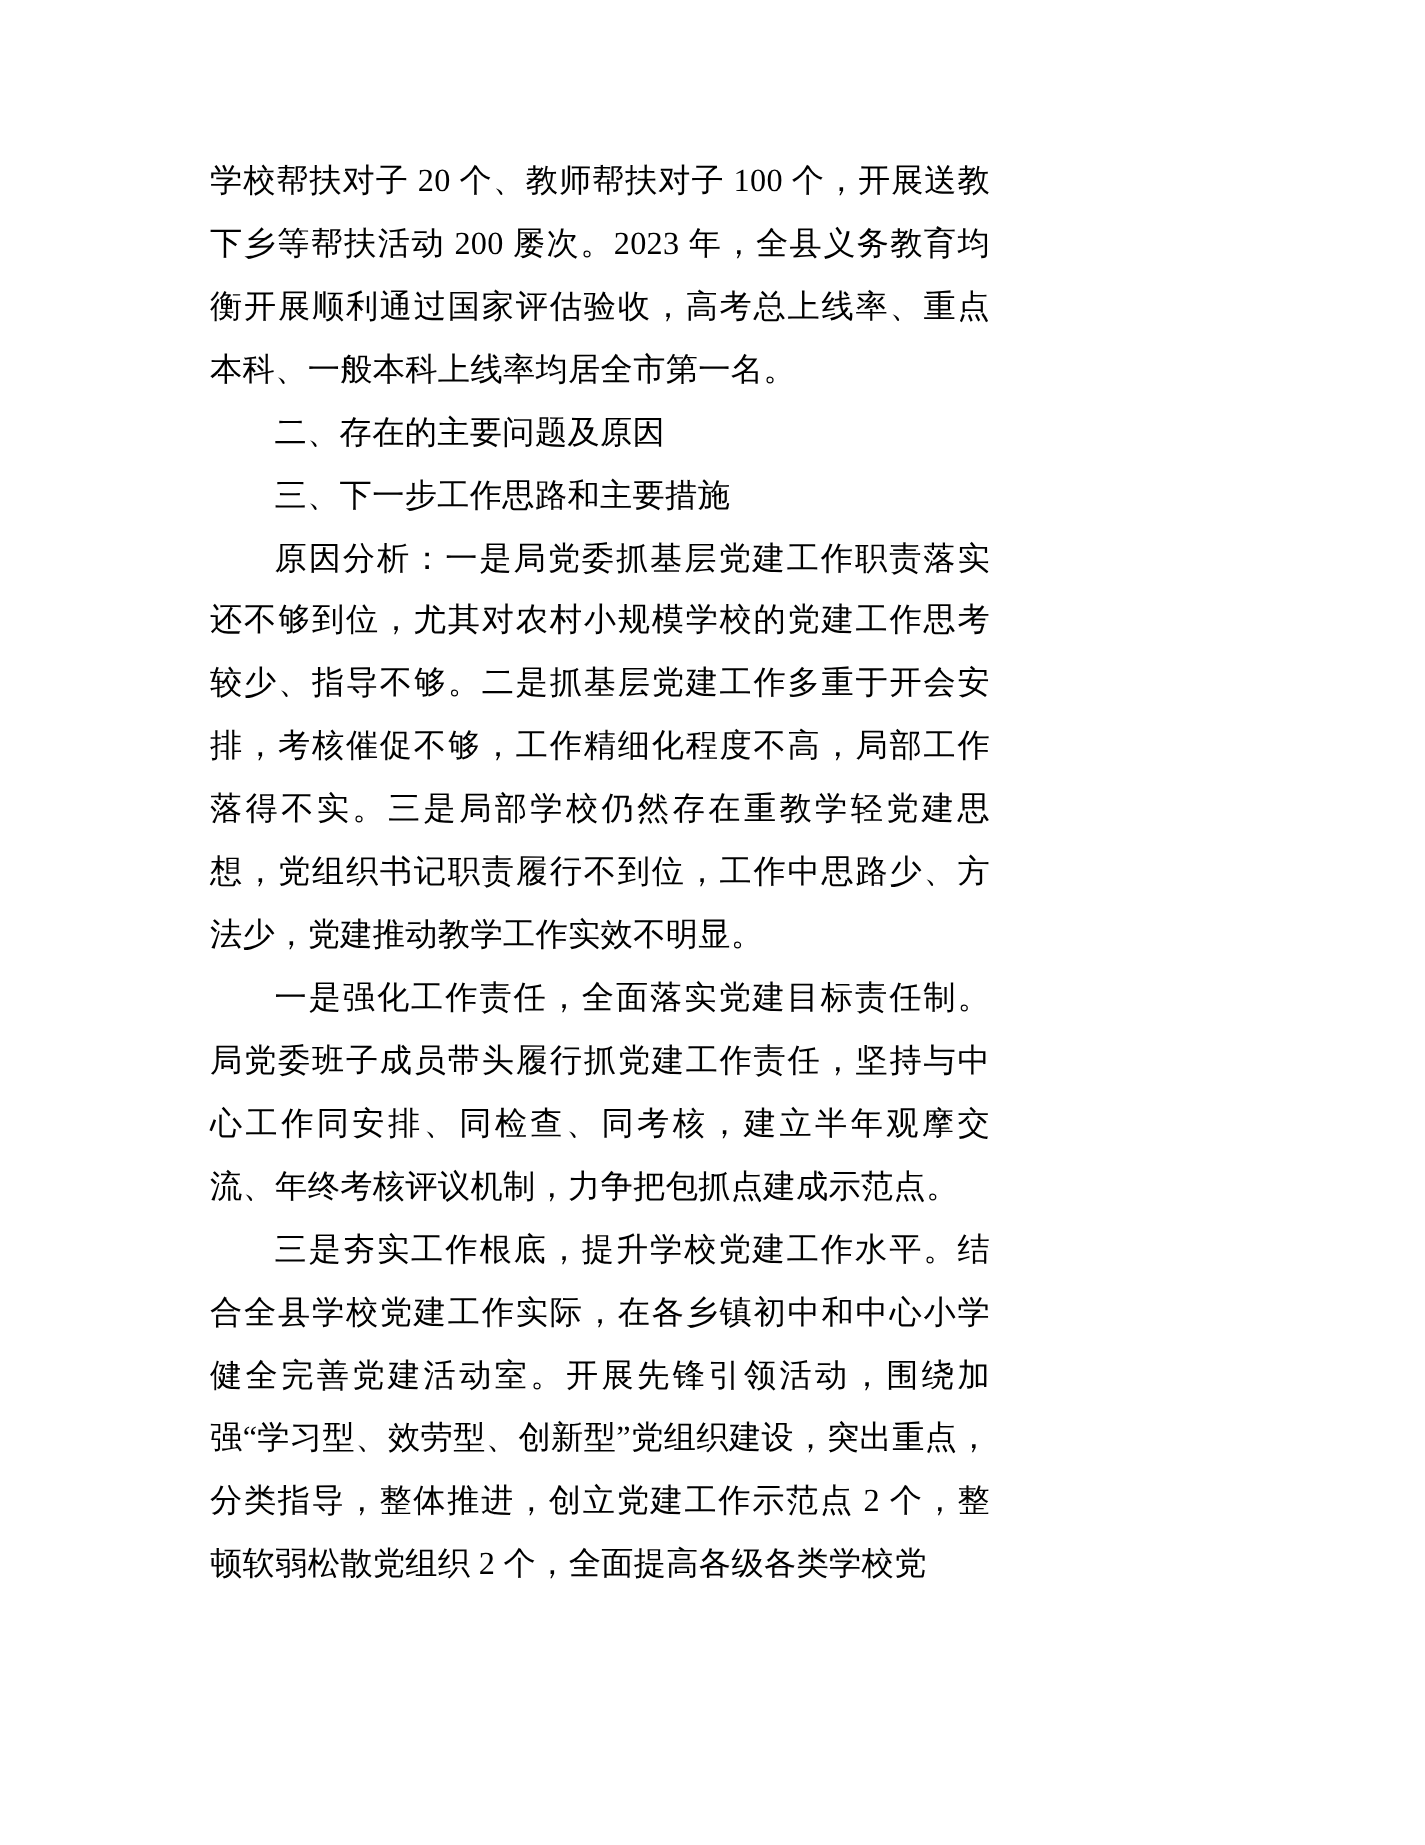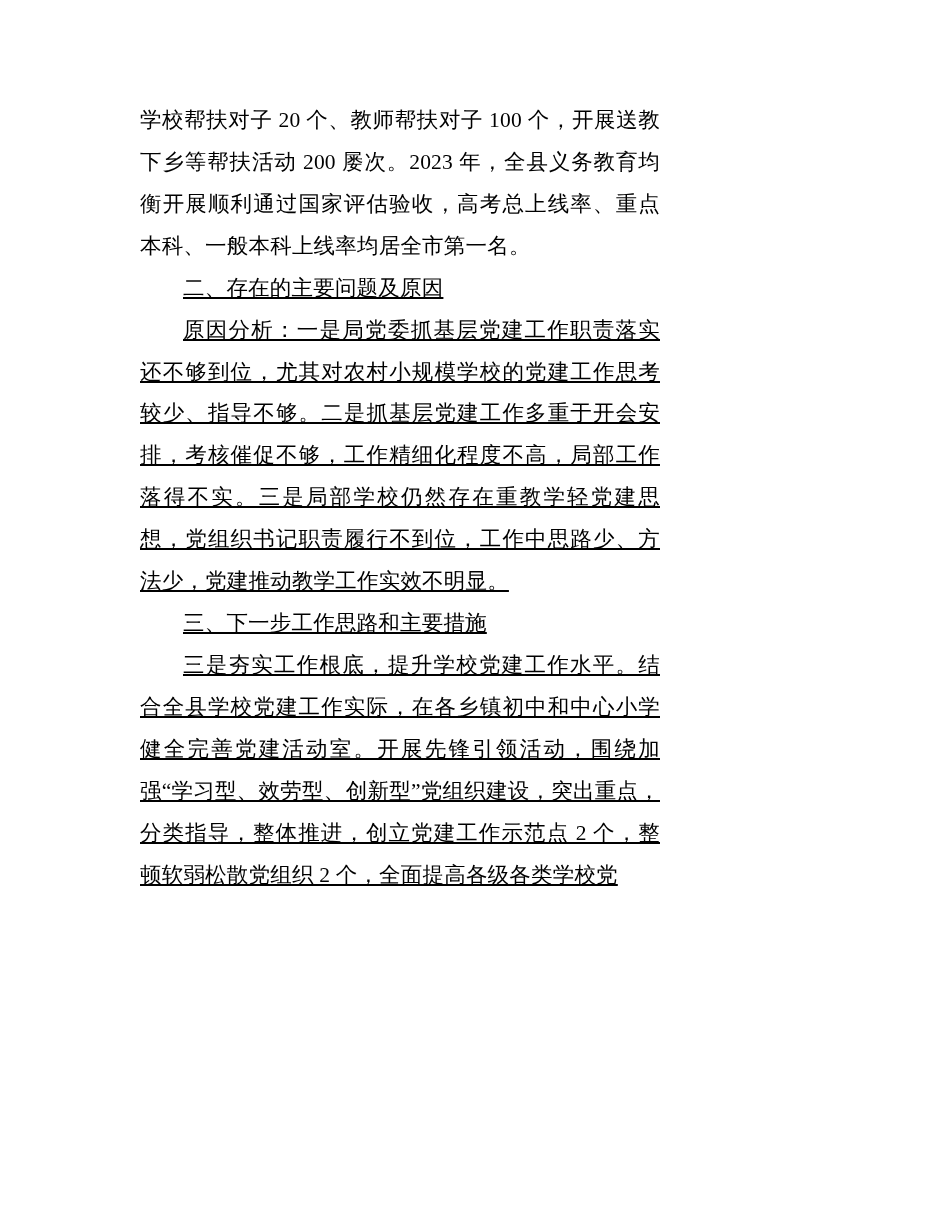--- a/index.html
+++ b/index.html
@@ -28,27 +28,27 @@
     text-justify: inter-ideograph;
     letter-spacing: 0.2px;
   }
   p.para {
     margin: 0;
     padding: 0;
     text-indent: 0;
   }
   p.indent {
     text-indent: 2em;
-    text-decoration: underline;
   }
 </style>
 </head>
 <body>
 
 <div class="page">
   <div class="doc-body">
     <p class="para">学校帮扶对子 20 个、教师帮扶对子 100 个，开展送教下乡等帮扶活动 200 屡次。2023 年，全县义务教育均衡开展顺利通过国家评估验收，高考总上线率、重点本科、一般本科上线率均居全市第一名。</p>
     <p class="para indent">二、存在的主要问题及原因</p>
+    <p class="para indent">三、下一步工作思路和主要措施</p>
     <p class="para indent">原因分析：一是局党委抓基层党建工作职责落实还不够到位，尤其对农村小规模学校的党建工作思考较少、指导不够。二是抓基层党建工作多重于开会安排，考核催促不够，工作精细化程度不高，局部工作落得不实。三是局部学校仍然存在重教学轻党建思想，党组织书记职责履行不到位，工作中思路少、方法少，党建推动教学工作实效不明显。</p>
-    <p class="para indent">三、下一步工作思路和主要措施</p>
+    <p class="para indent">一是强化工作责任，全面落实党建目标责任制。局党委班子成员带头履行抓党建工作责任，坚持与中心工作同安排、同检查、同考核，建立半年观摩交流、年终考核评议机制，力争把包抓点建成示范点。</p>
     <p class="para indent">三是夯实工作根底，提升学校党建工作水平。结合全县学校党建工作实际，在各乡镇初中和中心小学健全完善党建活动室。开展先锋引领活动，围绕加强“学习型、效劳型、创新型”党组织建设，突出重点，分类指导，整体推进，创立党建工作示范点 2 个，整顿软弱松散党组织 2 个，全面提高各级各类学校党</p>
   </div>
 </div>
 
 </body></html>

